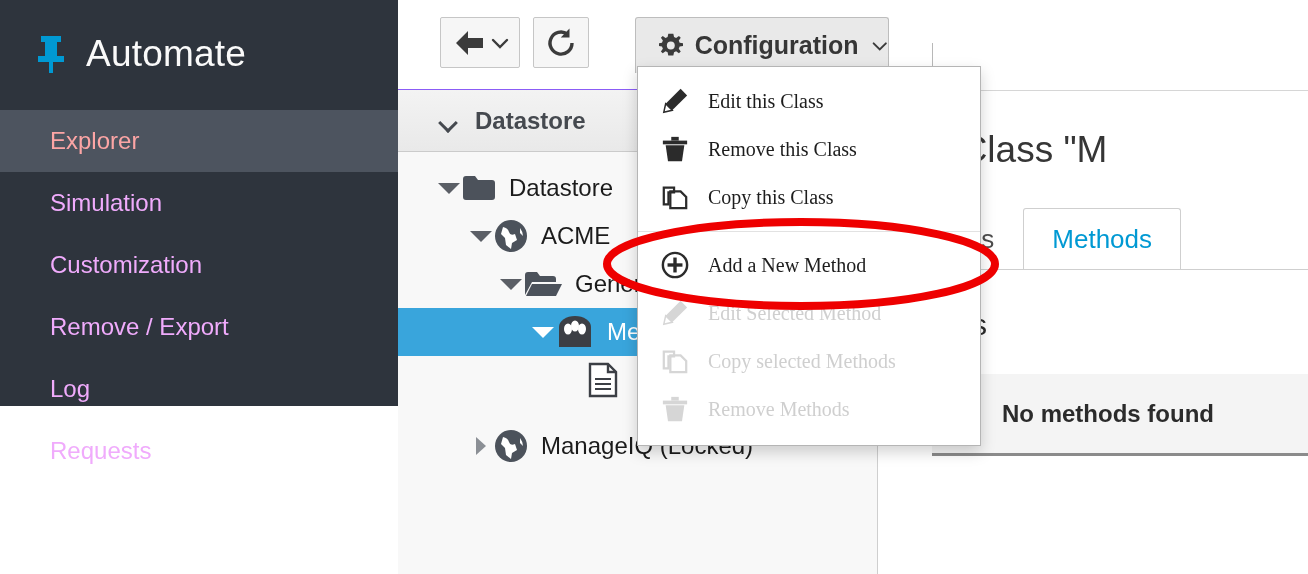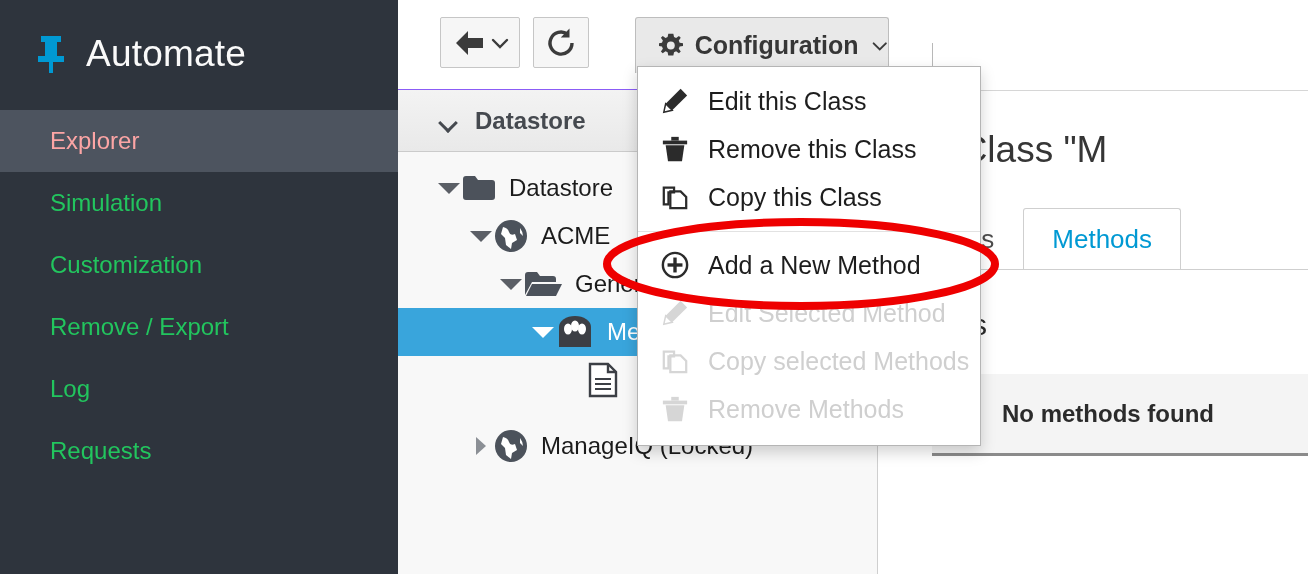--- a/index.html
+++ b/index.html
@@ -18,21 +18,21 @@
     position: relative;
     width: 1308px;
     height: 574px;
     overflow: hidden;
   }
 
   
   .sidebar {
     position: absolute;
     left: 0; top: 0;
-    width: 398px; height: 574px;
+    width: 398px; height: 406px;
     background: #2e343d;
     box-sizing: border-box;
   }
   .sidebar-header {
     display: flex;
     align-items: center;
     height: 108px;
     padding-left: 36px;
     box-sizing: border-box;
   }
@@ -49,21 +49,21 @@
     letter-spacing: 0.2px;
     white-space: nowrap;
   }
   .sidebar-nav { margin-top: 2px; }
   .nav-item {
     height: 62px;
     display: flex;
     align-items: center;
     padding-left: 50px;
     box-sizing: border-box;
-    color: #22c55e;
+    color: #f0abfc;
     font-size: 24px;
     font-weight: 400;
     white-space: nowrap;
     cursor: pointer;
   }
   .nav-item.active {
     background: #4d545f;
     color: #fca5a5;
   }
 
@@ -306,22 +306,23 @@
     height: 48px;
     display: flex;
     align-items: center;
     padding-left: 22px;
     gap: 18px;
     box-sizing: border-box;
     white-space: nowrap;
     cursor: pointer;
   }
   .menu-label {
-    font-size: 25px;
+    font-size: 20px;
     color: #1d1d1d;
+    font-family: Liberation Serif, serif;
   }
   .menu-item.disabled { cursor: default; }
   .menu-item.disabled .menu-label { color: #cfcfcf; }
   .menu-sep {
     height: 1px;
     background: #e2e2e2;
     margin: 10px 0 9px 0;
   }
   .mi-icon { width: 30px; flex: 0 0 auto; display: inline-flex; align-items: center; justify-content: center; }
 

